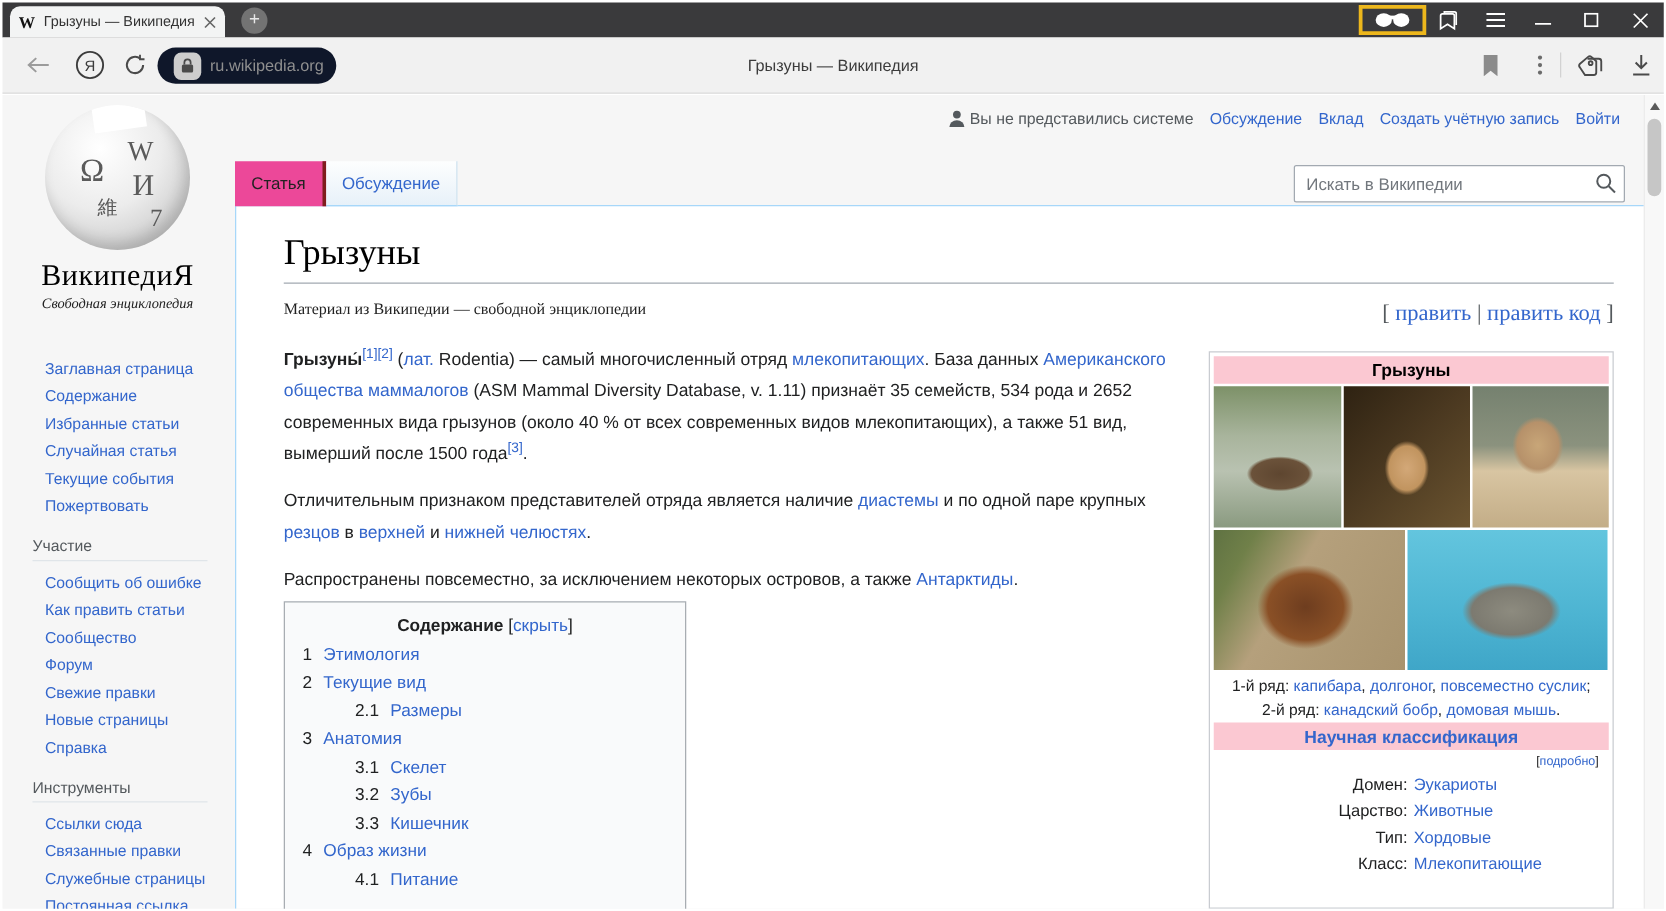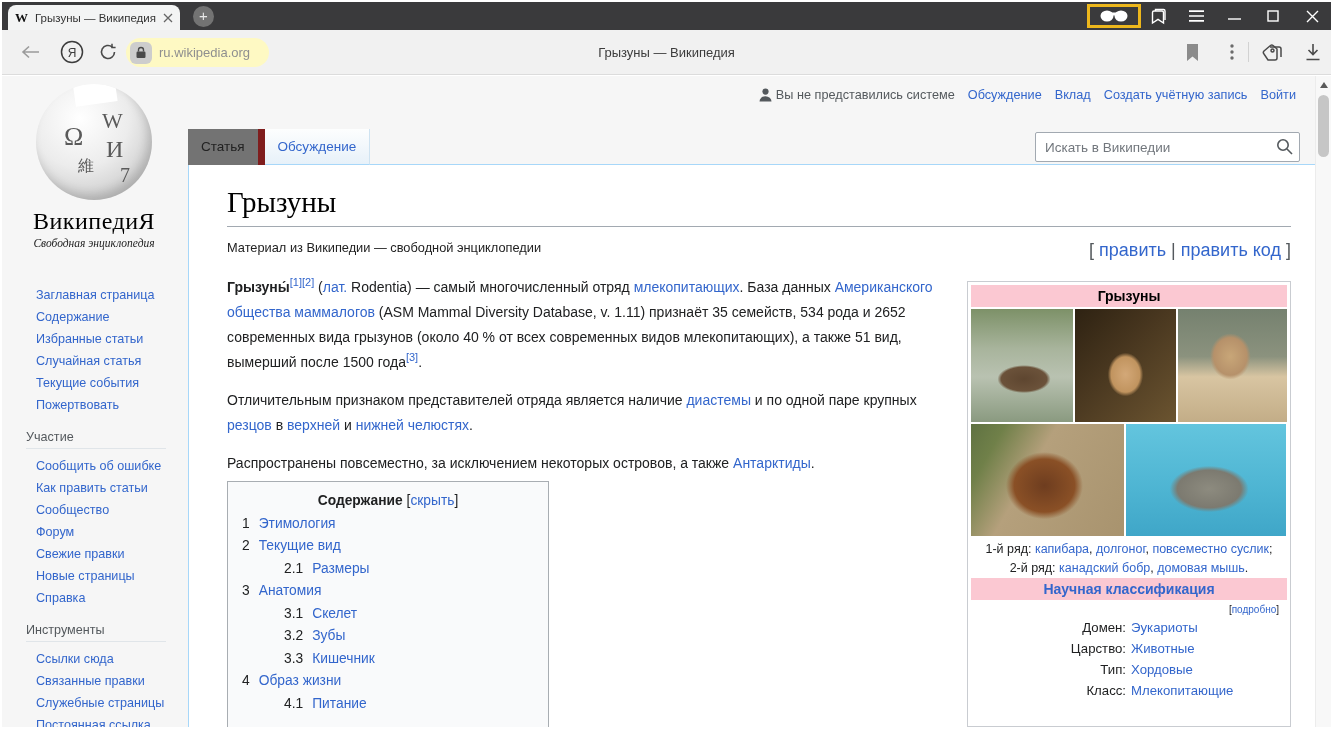--- a/index.html
+++ b/index.html
@@ -17,22 +17,22 @@
   .btab .fav { font-family:"Liberation Serif",serif; font-weight:bold; font-size:13px; color:#111; }
   .btab .ttl { flex:1; font-size:11.5px; color:#333; white-space:nowrap; overflow:hidden; }
   .btab .cls { color:#555; display:flex; }
   .newtab { position:absolute; left:191px; top:4px; width:21px; height:21px; border-radius:50%;
     background:#737373; color:#e8e8e8; font-size:15px; line-height:20px; text-align:center; }
   .tb-ic { position:absolute; top:0; height:28px; display:flex; align-items:center; justify-content:center; }
   .glasses-box { left:1085px; width:54px; height:24px; top:2px; border:3px solid #edb71c; }
   
   .toolbar { position:absolute; left:2px; top:30px; right:2px; height:45px; background:#f1f1f1; border-bottom:1px solid #dcdcdc; }
   .tl-ic { position:absolute; top:0; height:44px; display:flex; align-items:center; justify-content:center; }
-  .urlchip { position:absolute; left:124px; top:8px; height:29px; width:143px; background:#fef9c3;
-    border-radius:15px; display:flex; align-items:center; padding:0 10px 0 4px; gap:7px; }
+  .urlchip { position:absolute; left:124px; top:8px; height:29px; width:143px; background:#0f172a;
+    border-radius:15px; display:flex; align-items:center; padding:0 10px 0 4px; gap:7px;justify-content:flex-end; }
   .lockbadge { width:22px; height:22px; border-radius:6px; background:#cdcdcd; display:flex; align-items:center; justify-content:center; }
   .urltext { font-size:13px; color:#8f8f8f; }
   .centertitle { position:absolute; left:300px; right:300px; top:0; height:44px; display:flex;
     align-items:center; justify-content:center; font-size:13px; color:#3c3c3c; }
   .tdiv { position:absolute; left:1246px; top:12px; width:1px; height:20px; background:#d2d2d2; }
   
   .page { position:absolute; left:2px; top:76px; right:2px; bottom:2px; background:#f6f6f6; overflow:hidden; }
   .content-panel { position:absolute; left:186px; top:88px; width:1128px; height:563px;
     background:#fff; border-top:1px solid #a7d7f9; border-left:1px solid #a7d7f9; }
   
@@ -55,32 +55,32 @@
   .sn-item { line-height:22px; color:#36c; white-space:nowrap; cursor:pointer; }
   .sn-head { margin:14px 0 6px 24px; color:#54595d; font-size:12.6px; border-bottom:1px solid #e0e5e9; padding-bottom:4px; width:140px; }
   
   .personal { position:absolute; top:12px; right:35px; display:flex; gap:13px; align-items:center; font-size:12.7px; }
   .personal .dim { color:#54595d; display:flex; align-items:center; gap:4px; }
   .plink { color:#36c; cursor:pointer; white-space:nowrap; }
   
   .tabstrip { position:absolute; top:53px; height:36px; display:flex; align-items:flex-end; z-index:3; }
   .ns { left:186px; } .vw { left:715px; }
   .wtab { height:36px; line-height:36px; padding:0 13px; font-size:13.5px; white-space:nowrap; cursor:pointer; }
-  .wtab.active { background:#737373; color:#222; border-right:7px solid #7f1d1d; }
+  .wtab.active { background:#ec4899; color:#222; border-right:3px solid #7f1d1d; }
   .wtab.inactive { background:linear-gradient(to bottom,#fdfefe 0%, #e7f1f9 100%); color:#36c;
     border-bottom:1px solid #a7d7f9; border-right:1px solid #cfe3f1; }
   .searchbox { position:absolute; left:1033px; top:56px; width:265px; height:30px; }
   .searchbox input { width:100%; height:100%; border:1px solid #a2a9b1; border-radius:2px;
     padding:0 30px 0 9px; font-size:13.5px; font-family:"Liberation Sans",sans-serif; color:#222; background:#fff; outline:none; }
   .searchbox input::placeholder { color:#72777d; opacity:1; }
   .mag { position:absolute; right:7px; top:6px; cursor:pointer; }
   
   .h1 { position:absolute; left:225px; top:110px; width:1064px; font-family:"Liberation Serif",serif;
     font-size:29px; font-weight:400; color:#000; padding-bottom:7px; border-bottom:1px solid #a2a9b1; }
-  .subrow { position:absolute; left:225px; top:164px; width:1064px; display:flex; justify-content:space-between; font-size:12.8px; color:#222; }
+  .subrow { position:absolute; left:225px; top:164px; width:1064px; display:flex; justify-content:space-between; font-size:12.8px; color:#222;font-family:Liberation Serif, serif; }
   .editlinks { font-size:18px; }
   .paras { position:absolute; left:225px; top:199px; width:716px; font-size:14px; line-height:25px; color:#202122; }
   .paras p { margin-bottom:13px; }
   .t-link { color:#36c; cursor:pointer; }
   .t-bold { font-weight:bold; }
   .t-dim { color:#54595d; }
   sup.refsup { color:#36c; font-size:11px; line-height:0; cursor:pointer; }
   
   .toc { position:absolute; left:225px; top:405px; width:322px; height:260px; background:#f9fafb;
     border:1px solid #a8adb2; padding:11px 8px 8px 8px; font-size:13.8px; }

